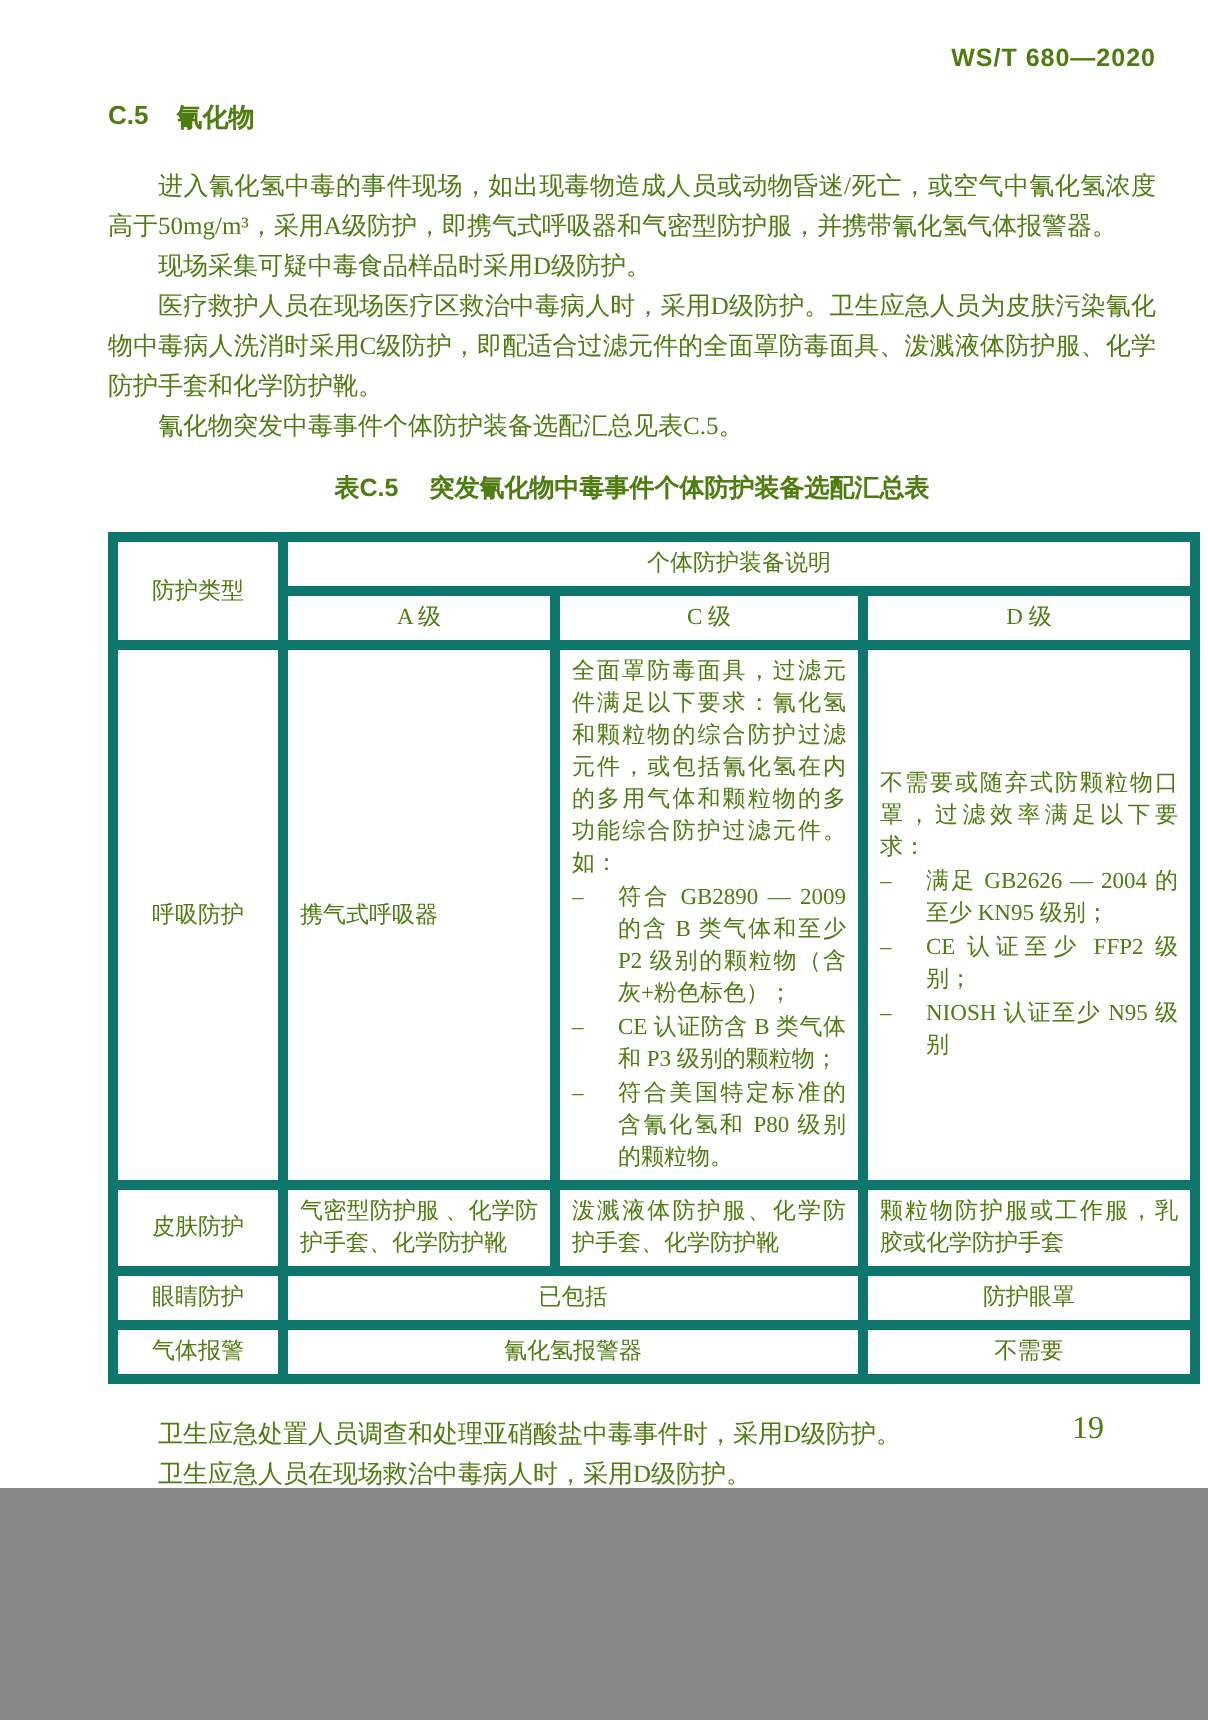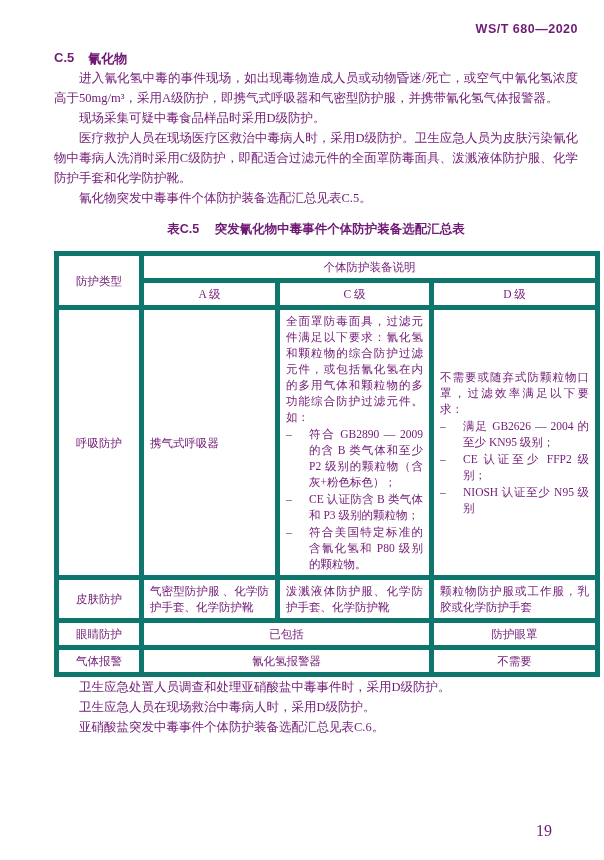--- a/index.html
+++ b/index.html
@@ -1,44 +1,44 @@
 <!DOCTYPE html>
 <html><head>
 <meta charset="utf-8">
 <style>
   * { margin: 0; padding: 0; box-sizing: border-box; }
   html, body { background: #888; }
   .page {
     position: relative;
     width: 604px;
-    height: 860px;
+    height: 744px;
     margin: 0 auto;
     background: #ffffff;
-    color: #701a75;
+    color: #4d7c0f;
     font-family: "Liberation Serif", "DejaVu Serif", serif;
     overflow: hidden;
   }
   .doc-number {
     position: absolute;
     top: 22px;
     right: 26px;
     font-family: "Liberation Sans", "DejaVu Sans", sans-serif;
     font-weight: bold;
     font-size: 12.5px;
     letter-spacing: 0.5px;
   }
   .content { padding: 50px 26px 0 54px; }
   .section-heading {
     display: flex;
     gap: 14px;
     font-family: "Liberation Sans", "DejaVu Sans", sans-serif;
     font-weight: bold;
     font-size: 13px;
   }
-  .paragraphs { }
+  .paragraphs { margin-top: 15px; }
   .para {
     font-size: 12.5px;
     line-height: 20px;
     text-indent: 2em;
     text-align: justify;
   }
   .table-caption {
     margin-top: 13px;
     text-align: center;
     font-family: "Liberation Sans", "DejaVu Sans", sans-serif;

